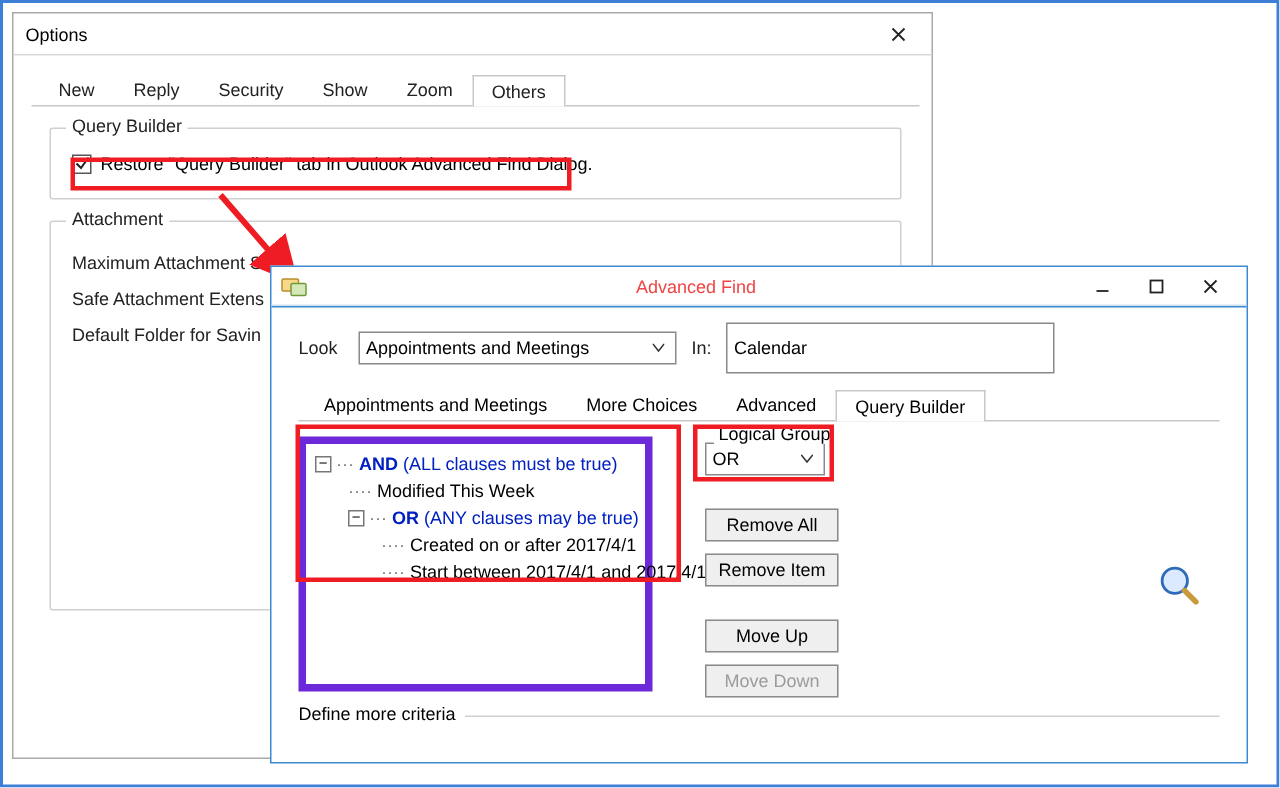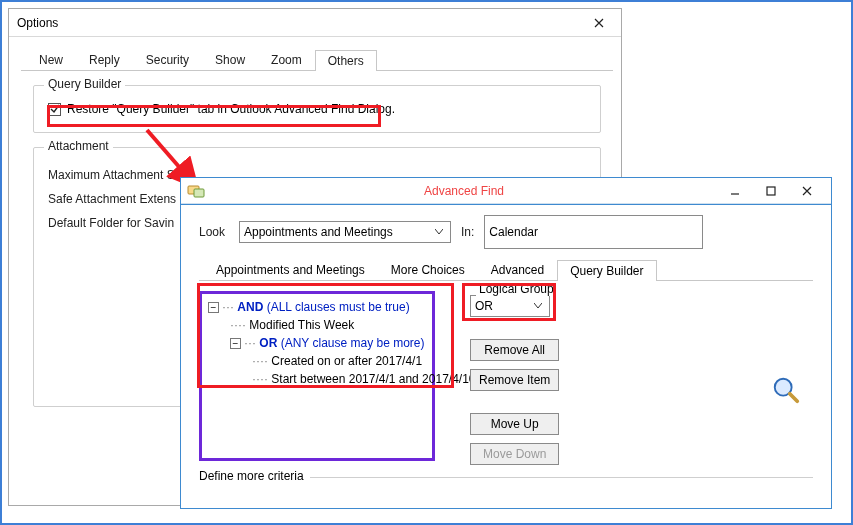--- a/index.html
+++ b/index.html
@@ -45,21 +45,21 @@
   .txtbox { border:1px solid #8a8a8a; height:34px; padding:0 4px; background:#fff; display:flex; align-items:center; flex:1; min-width:0;}
   .btn { height:22px; border:1px solid #8a8a8a; background:#efefef; display:flex; align-items:center; justify-content:center; padding:0 8px; min-width:78px; }
   .btn.primary { border:2px solid #1b5fbf; background:#e6eefb; }
   .btn.disabled { color:#9b9b9b; }
 
   .af-tabs { display:flex; margin-top:10px; border-bottom:1px solid #c7c7c7; padding-left:4px;}
   .af-tab { padding:3px 12px; border:1px solid transparent; border-bottom:none; }
   .af-tab.active { border-color:#c7c7c7; background:#fff; position:relative; top:1px; }
 
   .builder-area { display:flex; gap:16px; margin-top:10px; }
-  .tree { width:236px; height:170px; border:3px solid #6d28d9; background:#fff; padding:4px 6px; line-height:18px; }
+  .tree { width:236px; height:170px; border:5px solid #6d28d9; background:#fff; padding:4px 6px; line-height:18px; }
   .tnode { white-space:nowrap; }
   .tnode .pm { display:inline-block; width:11px; height:11px; border:1px solid #777; text-align:center; line-height:9px; font-size:10px; margin-right:3px; vertical-align:middle;}
   .tnode .dots { color:#777; }
   .tnode .kw { font-weight:bold; color:#0020c2; }
   .tnode .paren { color:#0020c2; }
   .ind1 { padding-left:22px; } .ind2 { padding-left:44px; }
 
   .mid-col { display:flex; flex-direction:column; gap:8px;margin-left:19px; }
   .logical-box { position:relative; }
   .logical-lbl { position:absolute; top:-9px; left:6px; background:#fff; padding:0 3px; }
@@ -175,21 +175,21 @@
         <div class="af-tab">Appointments and Meetings</div>
         <div class="af-tab">More Choices</div>
         <div class="af-tab">Advanced</div>
         <div class="af-tab active">Query Builder</div>
       </div>
 
       <div class="builder-area">
         <div class="tree">
           <div class="tnode"><span class="pm">−</span><span class="dots">···</span> <span class="kw">AND</span> <span class="paren">(ALL clauses must be true)</span></div>
           <div class="tnode ind1"><span class="dots">····</span> <span>Modified This Week</span></div>
-          <div class="tnode ind1"><span class="pm">−</span><span class="dots">···</span> <span class="kw">OR</span> <span class="paren">(ANY clause may be more)</span></div>
+          <div class="tnode ind1"><span class="pm">−</span><span class="dots">···</span> <span class="kw">OR</span> <span class="paren">(ANY clauses may be true)</span></div>
           <div class="tnode ind2"><span class="dots">····</span> <span>Created on or after 2017/4/1</span></div>
           <div class="tnode ind2"><span class="dots">····</span> <span>Start between 2017/4/1 and 2017/4/10</span></div>
         </div>
 
         <div class="mid-col">
           <div class="logical-box">
             <span class="logical-lbl">Logical Group</span>
             <div class="combo" style="width:80px; margin-top:4px;">
               <span class="txt">OR</span>
               <span class="chev">

